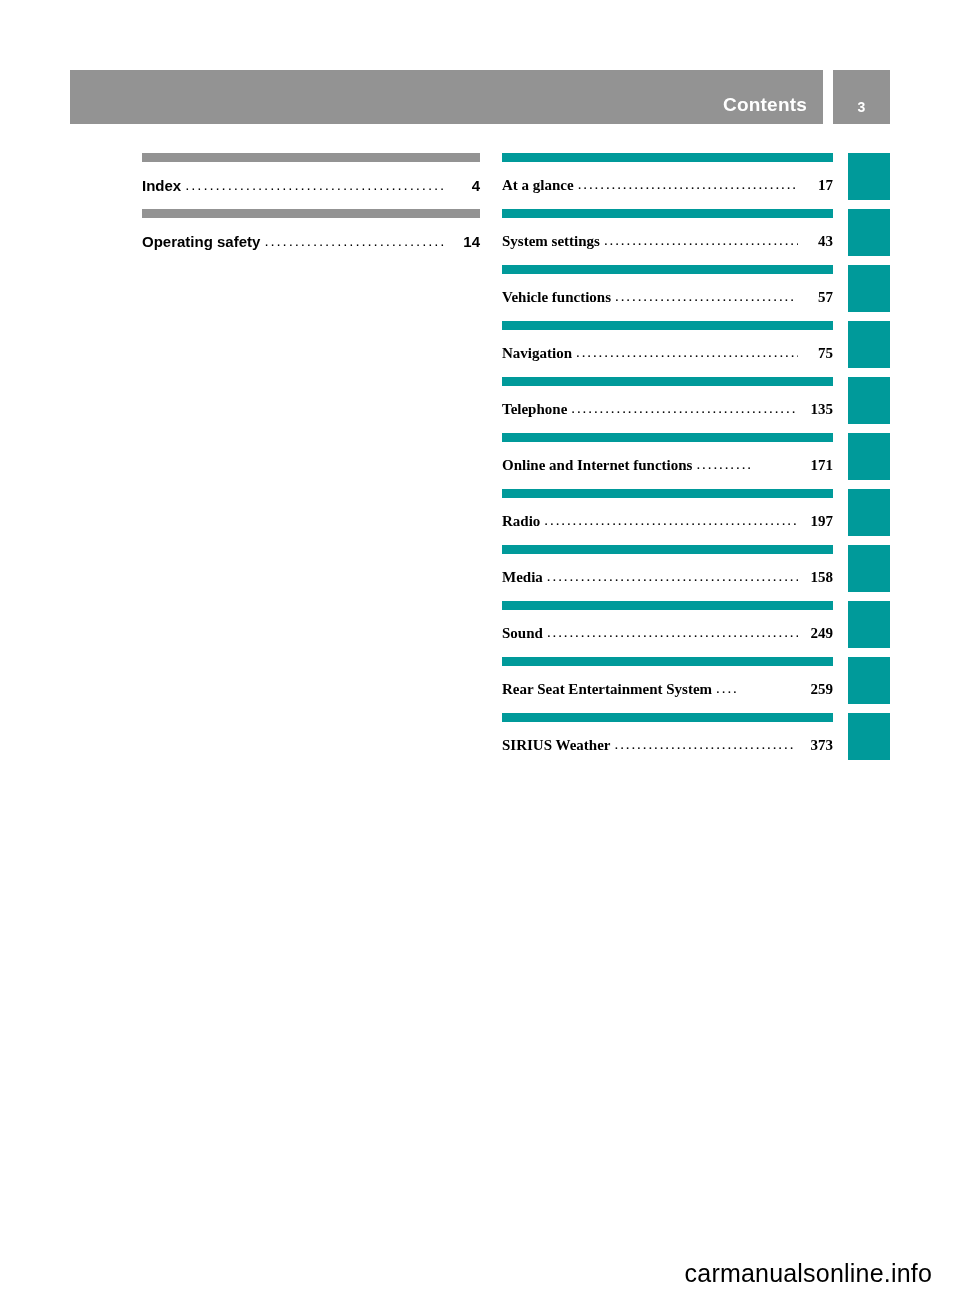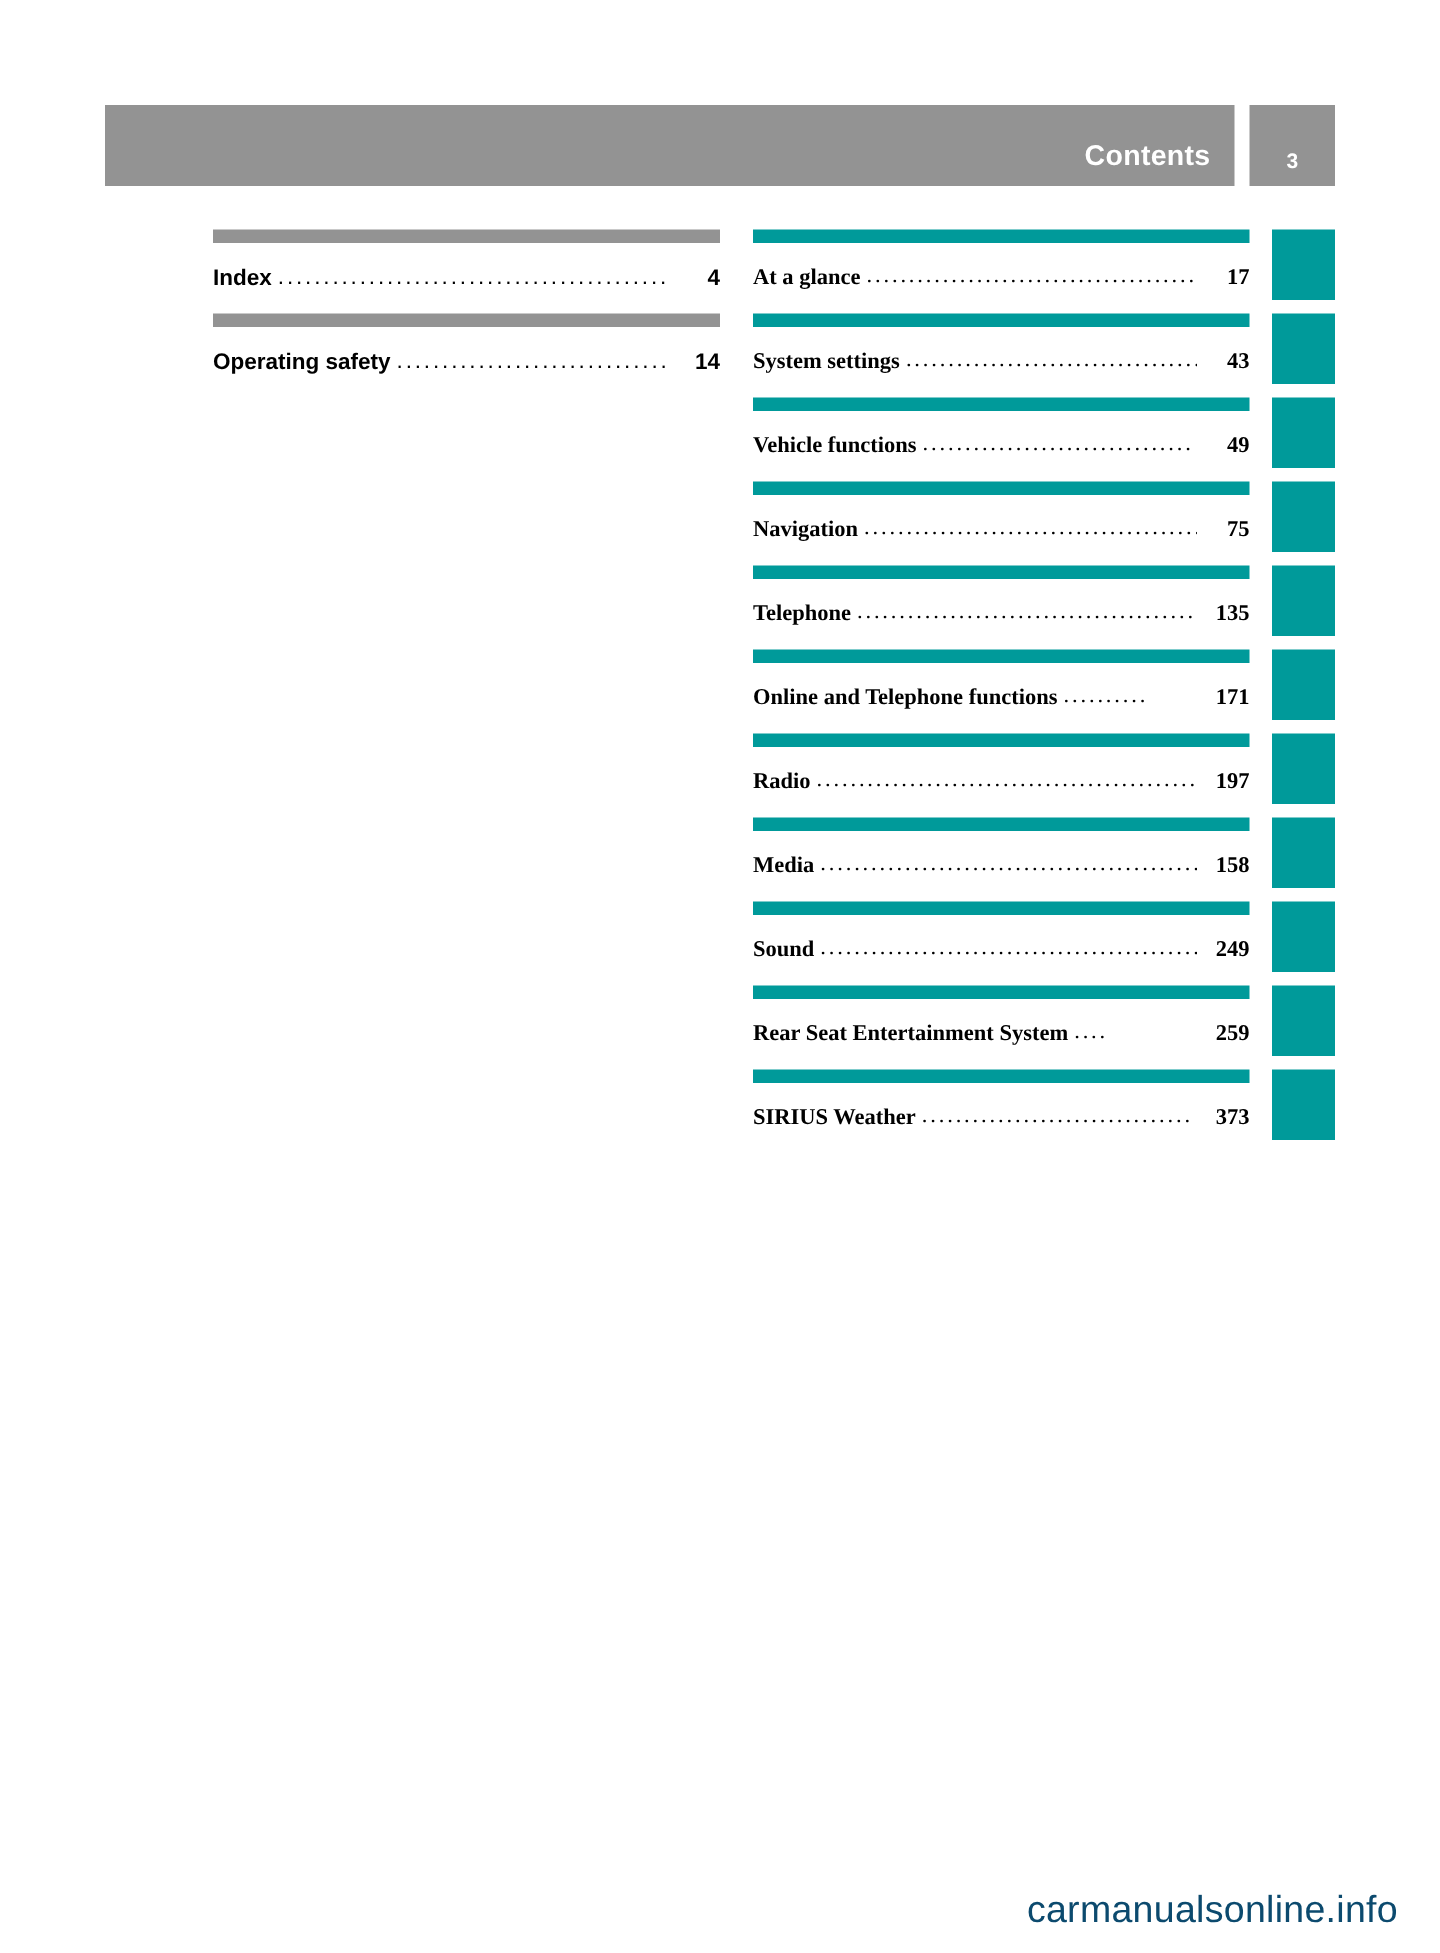--- a/index.html
+++ b/index.html
@@ -134,21 +134,21 @@
     background: #009a9a;
     margin-bottom: 9px;
   }
 
   
   .watermark {
     position: absolute;
     right: 28px;
     bottom: 14px;
     font-size: 25px;
-    color: #0c4a6e;
+    color: #000000;
     letter-spacing: 0.2px;
     font-family: "Liberation Sans", sans-serif;
   }
 </style>
 </head>
 <body>
 
 <div class="page-header">
   <div class="header-bar">
     <div class="header-title">Contents</div>
@@ -194,21 +194,21 @@
         <span class="entry-title">System settings</span>
         <span class="entry-dots">...................................</span>
         <span class="entry-page">43</span>
       </div>
     </div>
     <div class="toc-entry">
       <div class="entry-rule"></div>
       <div class="entry-line">
         <span class="entry-title">Vehicle functions</span>
         <span class="entry-dots">................................</span>
-        <span class="entry-page">49</span>
+        <span class="entry-page">57</span>
       </div>
     </div>
     <div class="toc-entry">
       <div class="entry-rule"></div>
       <div class="entry-line">
         <span class="entry-title">Navigation</span>
         <span class="entry-dots">............................................</span>
         <span class="entry-page">75</span>
       </div>
     </div>
@@ -216,21 +216,21 @@
       <div class="entry-rule"></div>
       <div class="entry-line">
         <span class="entry-title">Telephone</span>
         <span class="entry-dots">.........................................</span>
         <span class="entry-page">135</span>
       </div>
     </div>
     <div class="toc-entry">
       <div class="entry-rule"></div>
       <div class="entry-line">
-        <span class="entry-title">Online and Telephone functions</span>
+        <span class="entry-title">Online and Internet functions</span>
         <span class="entry-dots">..........</span>
         <span class="entry-page">171</span>
       </div>
     </div>
     <div class="toc-entry">
       <div class="entry-rule"></div>
       <div class="entry-line">
         <span class="entry-title">Radio</span>
         <span class="entry-dots">..................................................</span>
         <span class="entry-page">197</span>

